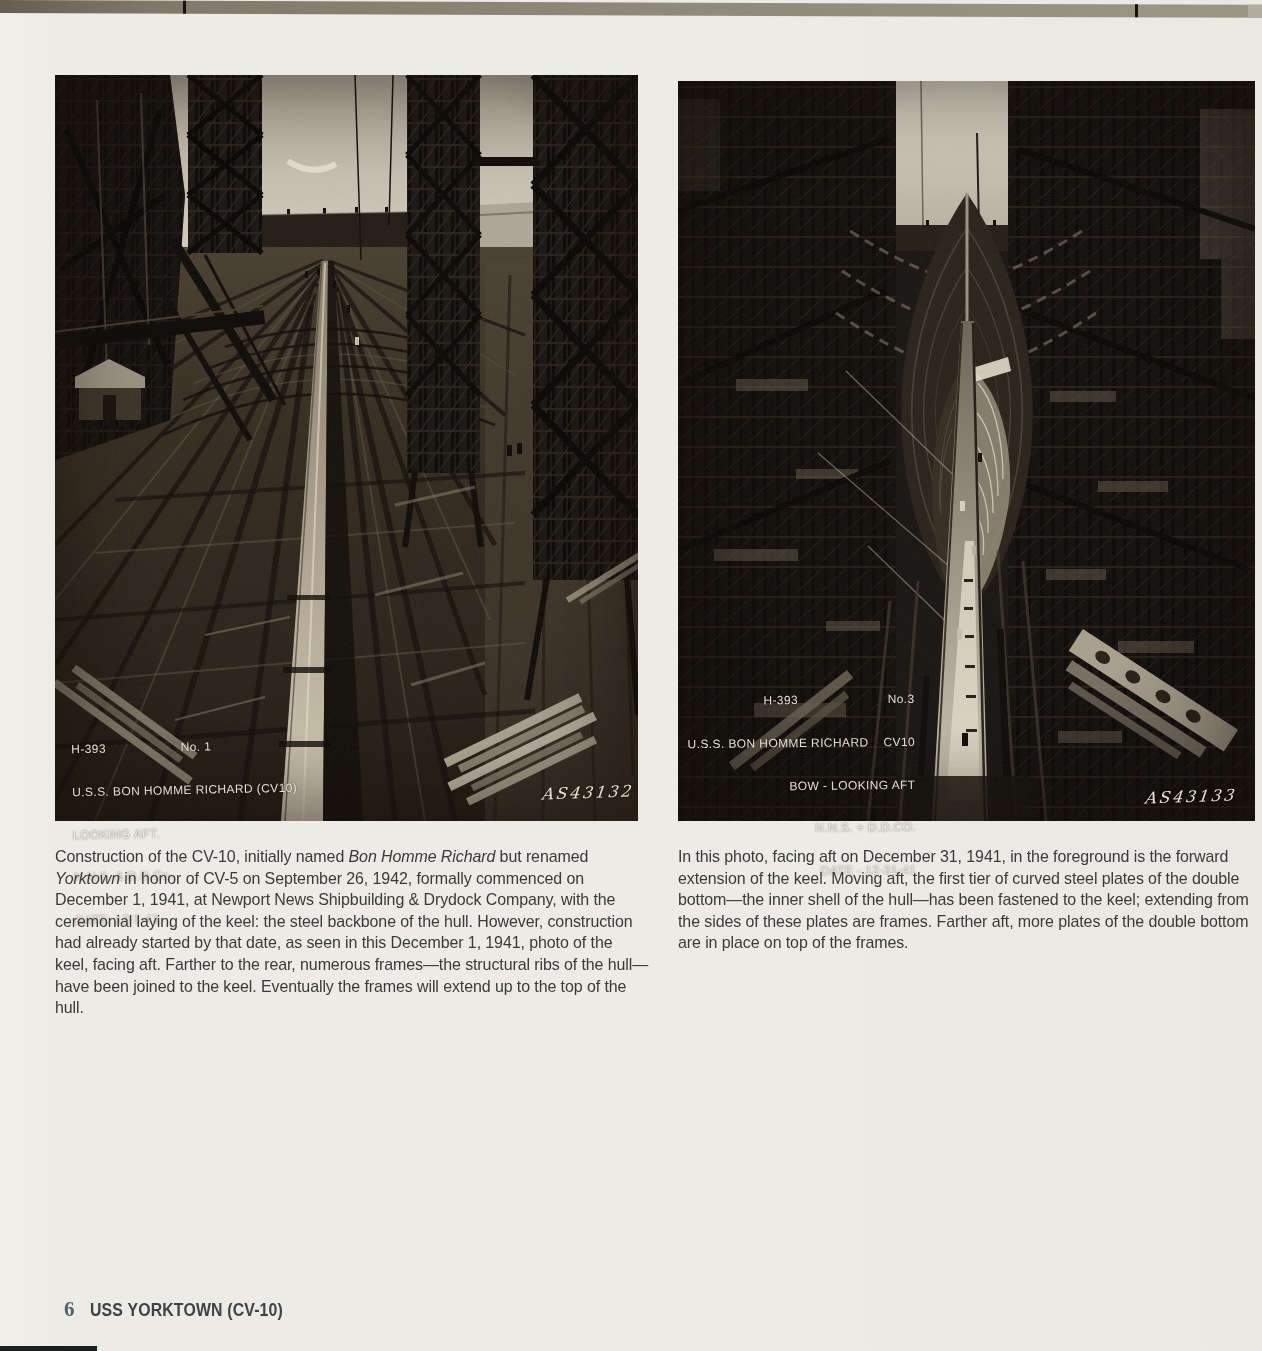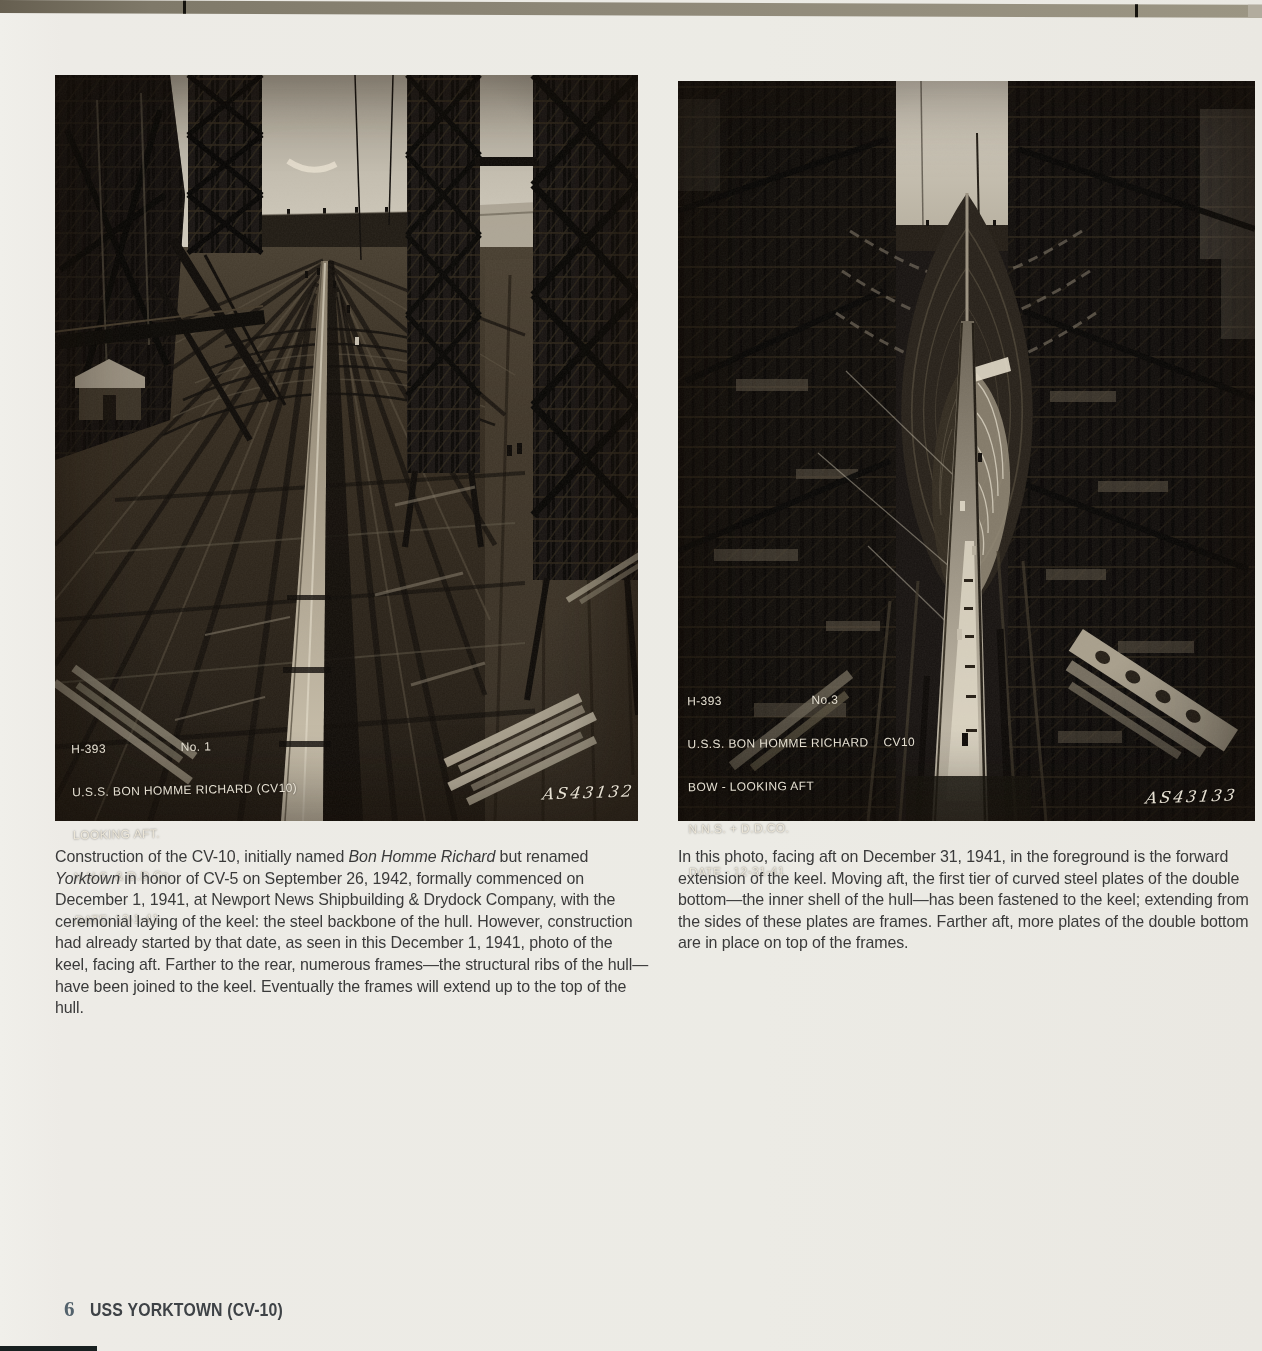--- a/index.html
+++ b/index.html
@@ -10,21 +10,21 @@
   .scan-top{position:absolute;left:0;top:0;width:100%;height:13px;
             background:linear-gradient(90deg,#665f50 0%,#7f7969 12%,#8d8777 45%,#958f7e 75%,#9b9583 100%);
             transform:skewY(.22deg);transform-origin:0 0;}
   .scan-top .tick{position:absolute;top:0;width:3px;height:13px;background:#14120d;}
   .scan-top .t1{left:183px;} .scan-top .t2{left:1135px;}
   .scan-top .endcap{position:absolute;right:0;top:0;width:14px;height:13px;background:#b2ac9e;}
   .scan-bottom-strip{position:absolute;left:0;top:1346px;width:97px;height:5px;background:#182020;}
   
   .photo{position:absolute;margin:0;padding:0;background:#1a1510;}
   .photo-left{left:55px;top:75px;width:583px;height:746px;}
-  .photo-right{left:678px;top:81px;width:577px;height:740px;}
+  .photo-right{left:678px;top:81px;width:577px;height:740px;text-align:right;}
   .photo svg{display:block;width:100%;height:100%;}
   .photo .vig{content:"";position:absolute;inset:0;box-shadow:inset 0 0 75px 14px rgba(26,18,9,.45);pointer-events:none;}
   
   .anno{position:absolute;color:rgba(240,234,219,.95);font-size:12px;line-height:14.2px;
         letter-spacing:.4px;white-space:pre;transform:rotate(-1.2deg);
         text-shadow:0 0 2px rgba(0,0,0,.55);}
   .photo-left  .anno{left:18px;top:637px;}
   .photo-right .anno{left:10px;top:584px;transform:rotate(-.6deg);}
   .photo-id{position:absolute;color:rgba(243,237,222,.95);font-family:"DejaVu Serif",serif;
         font-style:italic;font-size:16px;letter-spacing:2.5px;

